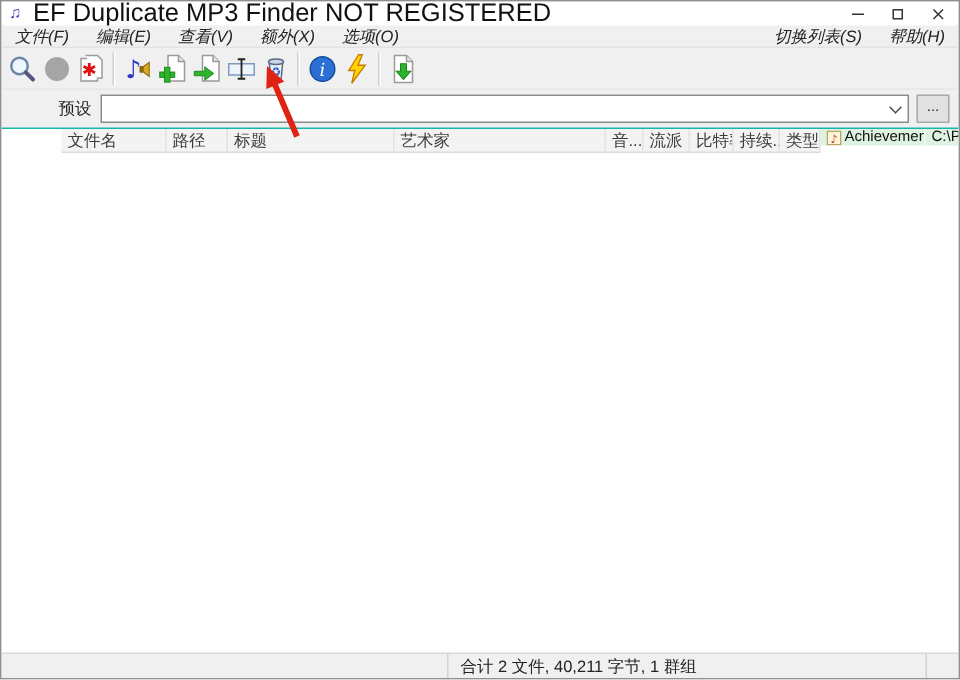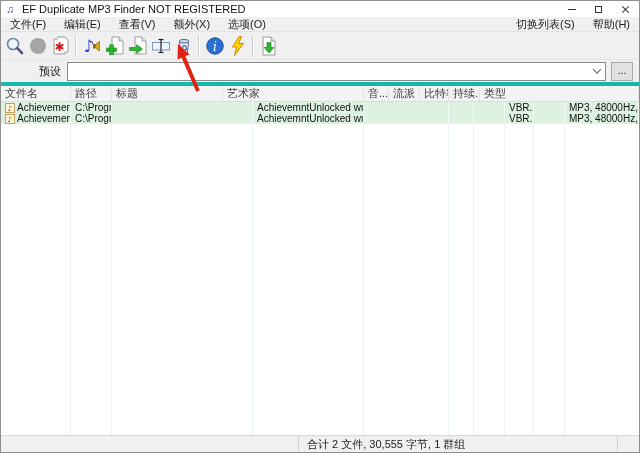--- a/index.html
+++ b/index.html
@@ -6,47 +6,47 @@
   html,body { background:#e8e8e8; }
   body { font-family:"Liberation Sans", sans-serif; }
   .window {
     position:relative; width:640px; height:453px;
     background:#ffffff; border:1px solid #8f8f8f;
     display:flex; flex-direction:column; overflow:hidden;
   }
   
   .titlebar { height:16px; background:#ffffff; display:flex; align-items:center; flex-shrink:0; }
   .app-icon { width:12px; height:12px; margin:0 4px 0 5px; color:#4445c8; font-size:11px; line-height:12px; }
-  .title-text { font-size:11px; color:#111; white-space:nowrap; }
+  .title-text { font-size:17px; color:#111; white-space:nowrap; }
   .win-controls { margin-left:auto; display:flex; height:100%; }
   .wc { width:27px; height:100%; display:flex; align-items:center; justify-content:center; }
   .glyph-min { width:8px; height:1px; background:#333; }
   .glyph-max { width:7px; height:7px; border:1px solid #333; }
   .glyph-close { position:relative; width:9px; height:9px; }
   .glyph-close::before,.glyph-close::after{ content:""; position:absolute; left:4px; top:0; width:1px; height:9px; background:#333; }
   .glyph-close::before{ transform:rotate(45deg);} .glyph-close::after{ transform:rotate(-45deg);}
   
-  .menubar { height:15px; background:#f0f0f0; border-bottom:1px solid #e3e3e3; display:flex; align-items:center; font-size:11px; color:#222; flex-shrink:0; }
+  .menubar { height:15px; background:#f0f0f0; border-bottom:1px solid #e3e3e3; display:flex; align-items:center; font-size:11px; color:#222; flex-shrink:0;font-style:italic; }
   .menu-item { padding:0 9px; height:100%; display:flex; align-items:center; white-space:nowrap; }
   .menu-spacer { flex:1; }
   
   .toolbar { height:28px; background:#f0f0f0; border-bottom:1px solid #e6e6e6; display:flex; align-items:center; padding-left:2px; flex-shrink:0; }
   .tb-btn { width:23px; height:24px; display:flex; align-items:center; justify-content:center; border:1px solid transparent; border-radius:2px; }
   .tb-sep { width:2px; height:22px; border-left:1px solid #cfcfcf; border-right:1px solid #ffffff; margin:0 3px; }
   .tb-btn svg { display:block; }
   
-  .presetrow { height:26px; background:#f0f0f0; border-bottom:4px solid #14b8a6; display:flex; align-items:center; flex-shrink:0; padding-right:6px; }
+  .presetrow { height:26px; background:#f0f0f0; border-bottom:1px solid #14b8a6; display:flex; align-items:center; flex-shrink:0; padding-right:6px; }
   .preset-label { font-size:11px; color:#222; margin-left:38px; margin-right:6px; white-space:nowrap; }
   .combo { flex:1; height:19px; background:#fff; border:1px solid #8a8a8a; display:flex; align-items:stretch; }
   .combo input { flex:1; border:none; outline:none; font-size:11px; padding:0 4px; font-family:"Liberation Sans",sans-serif; background:transparent; }
   .combo-btn { width:17px; display:flex; align-items:center; justify-content:center; }
   .chev { width:6px; height:6px; border-right:1px solid #555; border-bottom:1px solid #555; transform:rotate(45deg) translate(-1px,-1px); }
   .browse-btn { width:22px; height:19px; margin-left:5px; background:#e1e1e1; border:1px solid #aaaaaa; font-size:10px; line-height:10px; color:#222; display:flex; align-items:flex-end; justify-content:center; padding-bottom:4px; }
   
-  .tablewrap { flex:1; display:flex; flex-direction:column; background:#fff; overflow:hidden; }
+  .tablewrap { flex:1; display:flex; flex-direction:row; background:#fff; overflow:hidden;padding-left:40px; }
   .thead { height:16px; background:#f3f3f3; border-bottom:1px solid #dcdcdc; display:flex; align-items:center; font-size:11px; color:#3c3c3c; flex-shrink:0; }
   .thead .cell { border-right:1px solid #e2e2e2; height:100%; display:flex; align-items:center; }
   .cell { padding-left:4px; white-space:nowrap; overflow:hidden; flex-shrink:0; }
   .c0{width:70px}.c1{width:41px}.c2{width:141px}.c3{width:111px}.c4{width:85px}
   .c5{width:25px}.c6{width:31px}.c7{width:29px}.c8{width:31px}.c9{flex:1;width:auto}
   .trow { height:11px; background:#def2e2; display:flex; align-items:center; font-size:10px; color:#111; flex-shrink:0; }
   .trow .cell { border-right:1px solid rgba(255,255,255,0.75); height:100%; line-height:11px; display:flex; align-items:center; gap:2px; }
   .file-ic { flex-shrink:0; }
   .grid-bg { flex:1; display:flex; background:#fff; }
   .grid-bg div { height:100%; border-right:1px solid #e9f0f7; flex-shrink:0; }
@@ -240,21 +240,21 @@
         <div class="c5"></div>
         <div class="c6"></div>
         <div class="c7"></div>
       <div class="c8"></div>
         <div class="c9" style="border-right:none"></div>
     </div>
   </div>
 
   <div class="statusbar">
     <div class="sb-left"></div>
-    <div class="sb-mid">合计 2 文件, 30,555 字节, 1 群组</div>
+    <div class="sb-mid">合计 2 文件, 40,211 字节, 1 群组</div>
     <div class="sb-right"></div>
   </div>
 
   <svg class="overlay" viewBox="0 0 640 453">
     <polygon points="177,43 188.5,53.4 184.3,55.1 198.8,89.2 195.2,90.8 180.7,56.7 176.5,58.4" fill="#df2413"></polygon>
   </svg>
 
 </div>
 
 </body></html>

